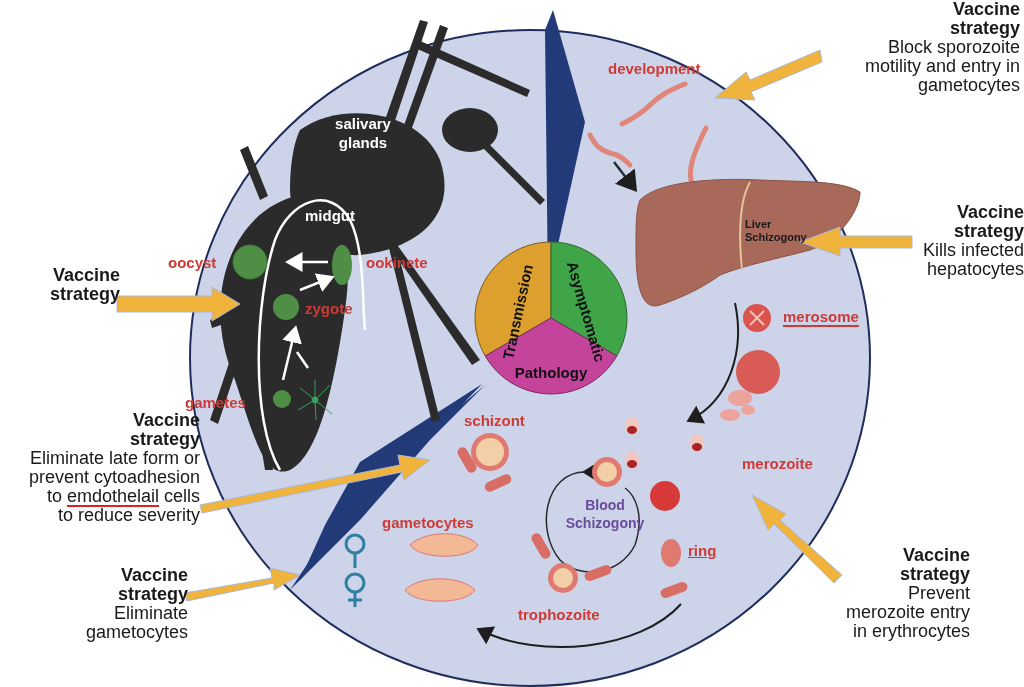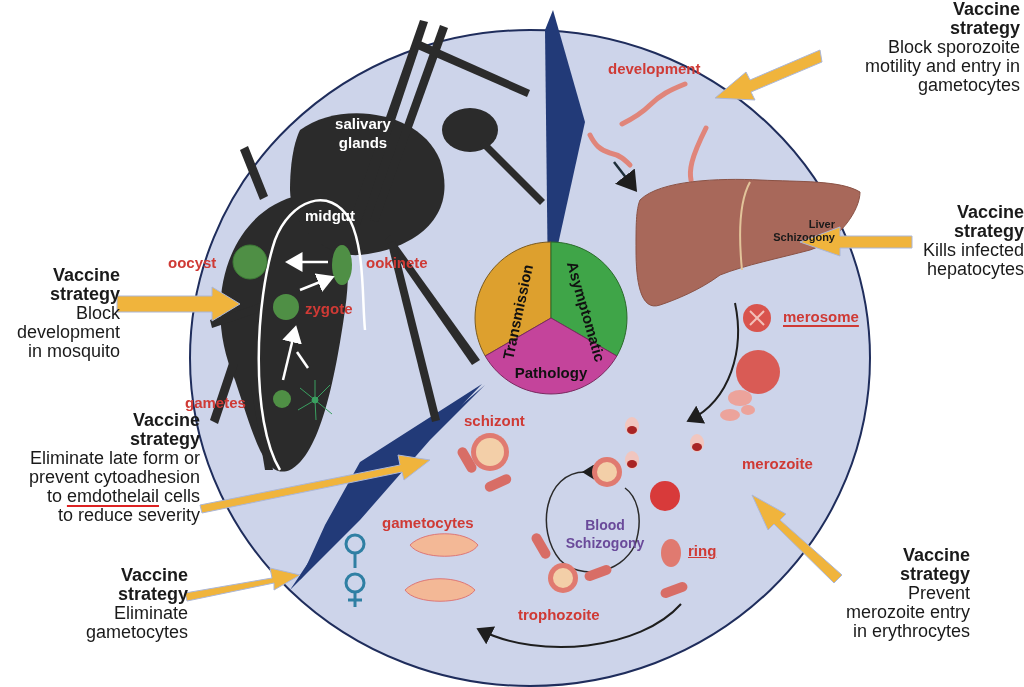--- a/index.html
+++ b/index.html
@@ -160,37 +160,34 @@
 
 <div class="wlbl" style="left:318px; top:114px; width:90px; white-space:pre-line;">salivary
 glands</div>
 <div class="wlbl" style="left:295px; top:206px; width:70px;">midgut</div>
 
 <div class="lbl" style="left:168px; top:254px;">oocyst</div>
 <div class="lbl" style="left:366px; top:254px;">ookinete</div>
 <div class="lbl" style="left:305px; top:300px;">zygote</div>
 <div class="lbl" style="left:185px; top:394px;">gametes</div>
 <div class="lbl" style="left:608px; top:60px;">development</div>
-<div style="position:absolute; left:745px; top:218px; width:90px; text-align:right; font-weight:bold; font-size:11px; line-height:13px; color:#1a1a1a; white-space:pre-line; font-family:'Liberation Sans', sans-serif;">Liver
+<div style="position:absolute; left:745px; top:218px; width:90px; text-align:left; font-weight:bold; font-size:11px; line-height:13px; color:#1a1a1a; white-space:pre-line; font-family:'Liberation Sans', sans-serif;">Liver
 Schizogony</div>
 <div class="lbl ul" style="left:783px; top:308px;">merosome</div>
 <div class="lbl" style="left:708px; top:455px;margin-left:34px;">merozoite</div>
 <div class="lbl" style="left:464px; top:412px;">schizont</div>
-<div style="position:absolute; left:560px; top:496px; width:90px; text-align:center; font-weight:bold; font-size:14px; line-height:18px; color:#6a4a9a; white-space:pre-line; font-family:'Liberation Sans', sans-serif;margin-top:20px;">Blood
+<div style="position:absolute; left:560px; top:496px; width:90px; text-align:center; font-weight:bold; font-size:14px; line-height:18px; color:#6a4a9a; white-space:pre-line; font-family:'Liberation Sans', sans-serif;">Blood
 Schizogony</div>
 <div class="lbl" style="left:688px; top:542px;text-decoration:underline;">ring</div>
 <div class="lbl" style="left:518px; top:606px;">trophozoite</div>
 <div class="lbl" style="left:382px; top:514px;">gametocytes</div>
 
 <div class="strategy" style="left:0px; top:266px; width:120px;">
   <span class="head" style="white-space:pre-line;">Vaccine
 strategy</span>
-  <span class="body" style="white-space:pre-line;">Block
-development
-in mosquito</span>
 </div>
 
 <div class="strategy" style="left:0px; top:411px; width:200px;">
   <span class="head" style="white-space:pre-line;">Vaccine
 strategy</span>
   <span class="body" style="white-space:pre-line;"><span>Eliminate late form or
 prevent cytoadhesion
 to </span><span class="red-ul">emdothelail</span><span> cells
 to reduce severity</span></span>
 </div>

